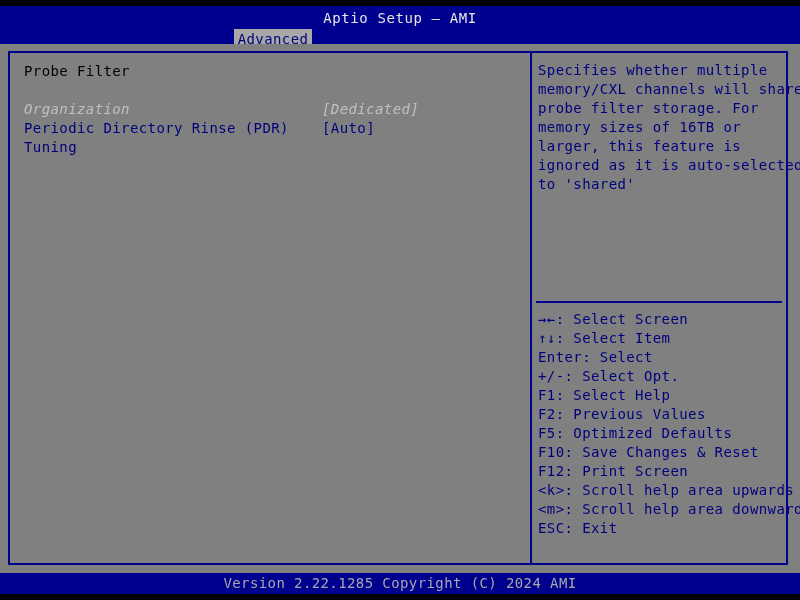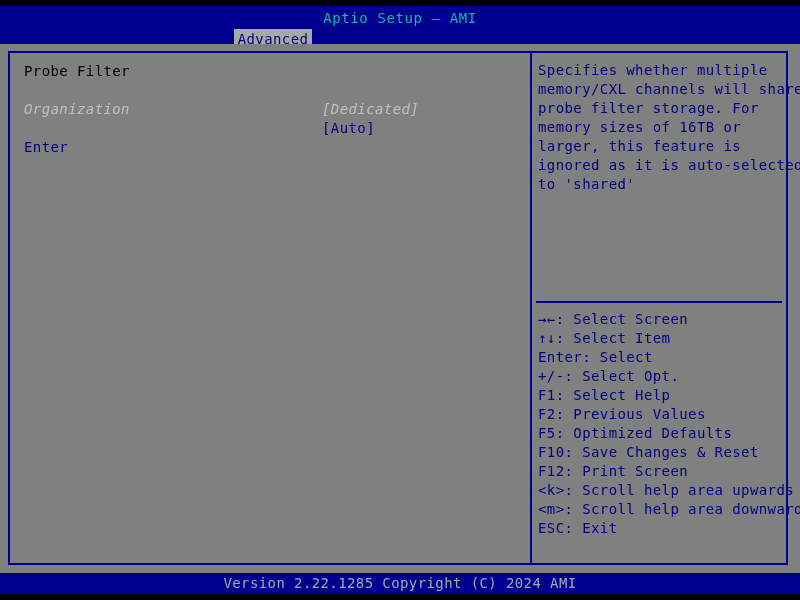--- a/index.html
+++ b/index.html
@@ -28,21 +28,21 @@
     width: 800px;
     height: 38px;
     background: #00008f;
   }
   .header-title {
     position: absolute;
     left: 0;
     top: 4px;
     width: 800px;
     text-align: center;
-    color: #14b8a6;
+    color: #e5e5e5;
     font-size: 14px;
     letter-spacing: 0.6px;
     line-height: 17px;
     white-space: pre;
   }
   .tab-strip {
     position: absolute;
     left: 0;
     top: 23px;
     width: 660px;
@@ -219,25 +219,26 @@
   <div class="left-content">
 
     <div class="section-title">Probe Filter</div>
 
     <div class="opt-row" style="top:38px;font-style:italic;">
       <span class="opt-label txt-dim">Organization</span>
       <span class="opt-value txt-dim">[Dedicated]</span>
     </div>
 
     <div class="opt-row" style="top:57px;">
+      <span class="opt-label txt-blue">Periodic Directory Rinse (PDR)</span>
       <span class="opt-value txt-blue">[Auto]</span>
     </div>
 
     <div class="opt-row" style="top:76px;">
-      <span class="opt-label txt-blue">Enter</span>
+      <span class="opt-label txt-blue">Tuning</span>
       <span class="opt-value txt-blue"></span>
     </div>
 
   </div>
 
   <div class="help-text">
     <div class="help-line">Specifies whether multiple</div>
     <div class="help-line">memory/CXL channels will share</div>
     <div class="help-line">probe filter storage. For</div>
     <div class="help-line">memory sizes of 16TB or</div>

